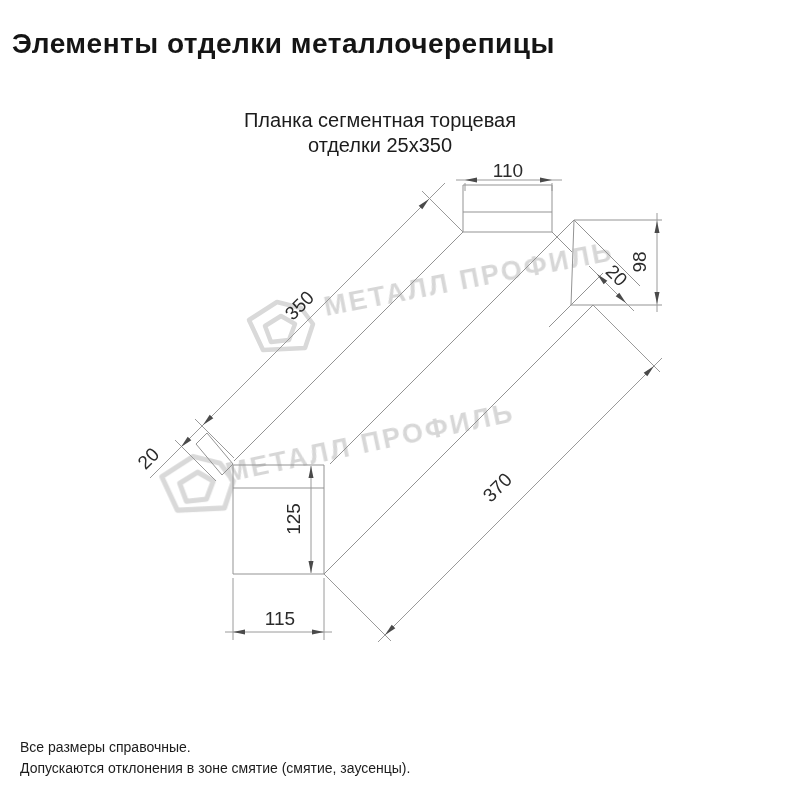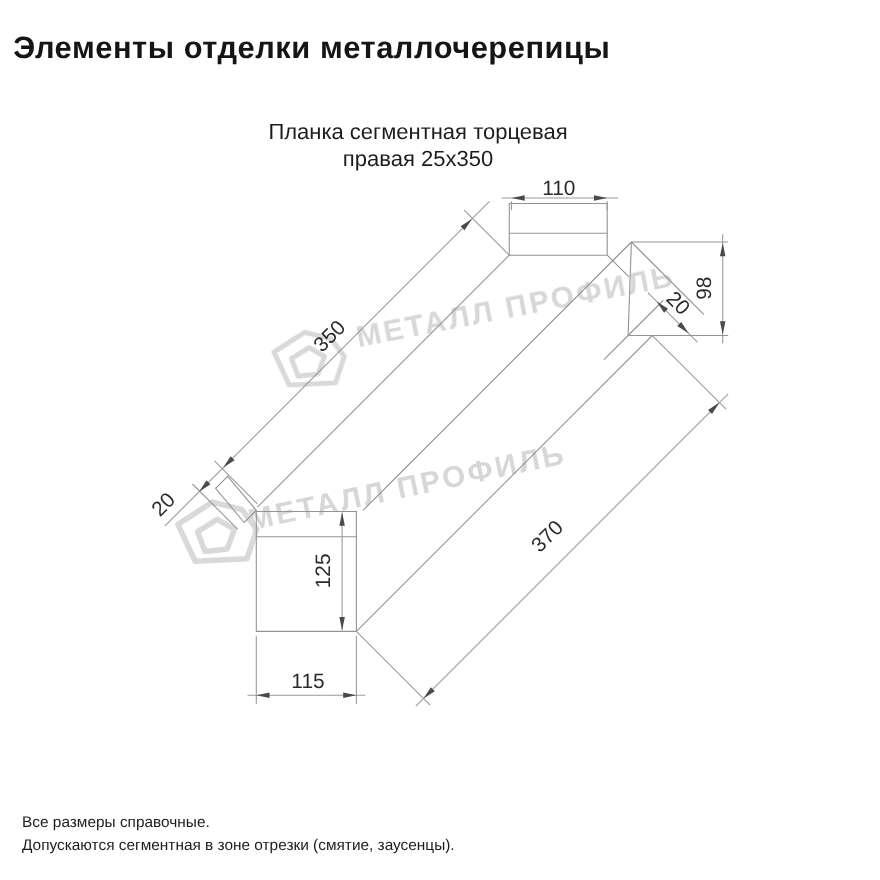--- a/index.html
+++ b/index.html
@@ -52,21 +52,21 @@
 </style>
 </head>
 <body>
 
 <div class="stage">
 
   <div class="title">Элементы отделки металлочерепицы</div>
 
   <div class="subtitle">
     <div>Планка сегментная торцевая</div>
-    <div>правая 25х350</div>
+    <div>отделки 25х350</div>
   </div>
 
   <svg class="drawing" width="800" height="800" viewBox="0 0 800 800">
 
     <g class="wm">
       <g transform="translate(243,298)">
         <path class="wm-logo" d="M6,22 L34,4 L58,10 L70,26 L62,50 L20,52 Z"></path>
         <path class="wm-logo" d="M22,28 L38,18 L52,26 L46,42 L28,44 Z"></path>
       </g>
       <text class="wm-text" x="326" y="316" transform="rotate(-11 326 316)">МЕТАЛЛ ПРОФИЛЬ</text>
@@ -153,16 +153,16 @@
       <text class="dimtext" x="304" y="310" transform="rotate(-45 304 310)">350</text>
       <text class="dimtext" x="153" y="463" transform="rotate(-45 153 463)">20</text>
       <text class="dimtext" x="300" y="519" transform="rotate(-90 300 519)">125</text>
       <text class="dimtext" x="280" y="625">115</text>
       <text class="dimtext" x="502" y="492" transform="rotate(-45 502 492)">370</text>
     </g>
   </svg>
 
   <div class="footer">
     <div>Все размеры справочные.</div>
-    <div>Допускаются сегментная в зоне отрезки (смятие, заусенцы).</div>
+    <div>Допускаются отклонения в зоне смятие (смятие, заусенцы).</div>
   </div>
 
 </div>
 
 </body></html>

